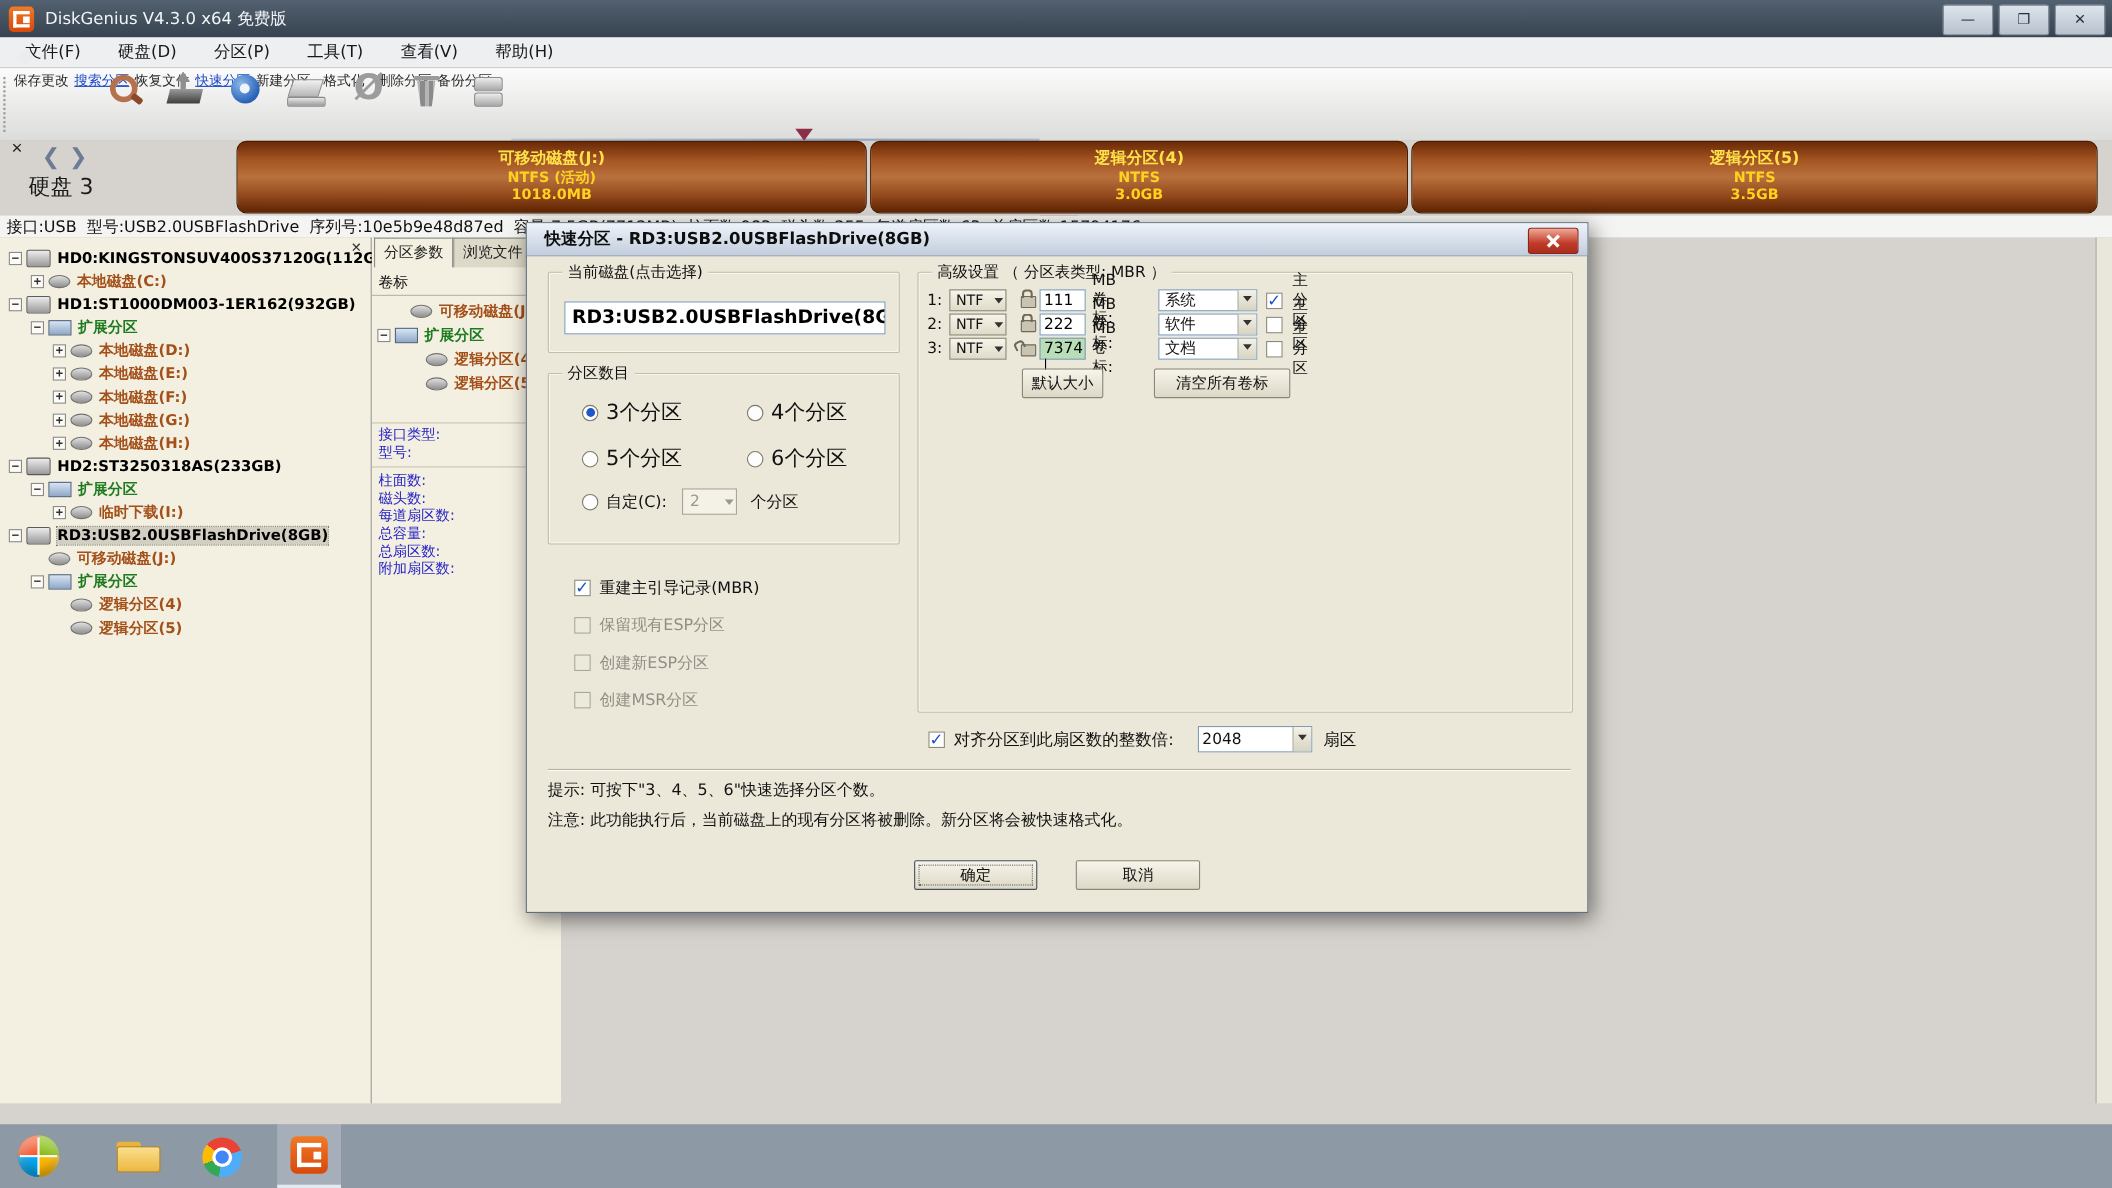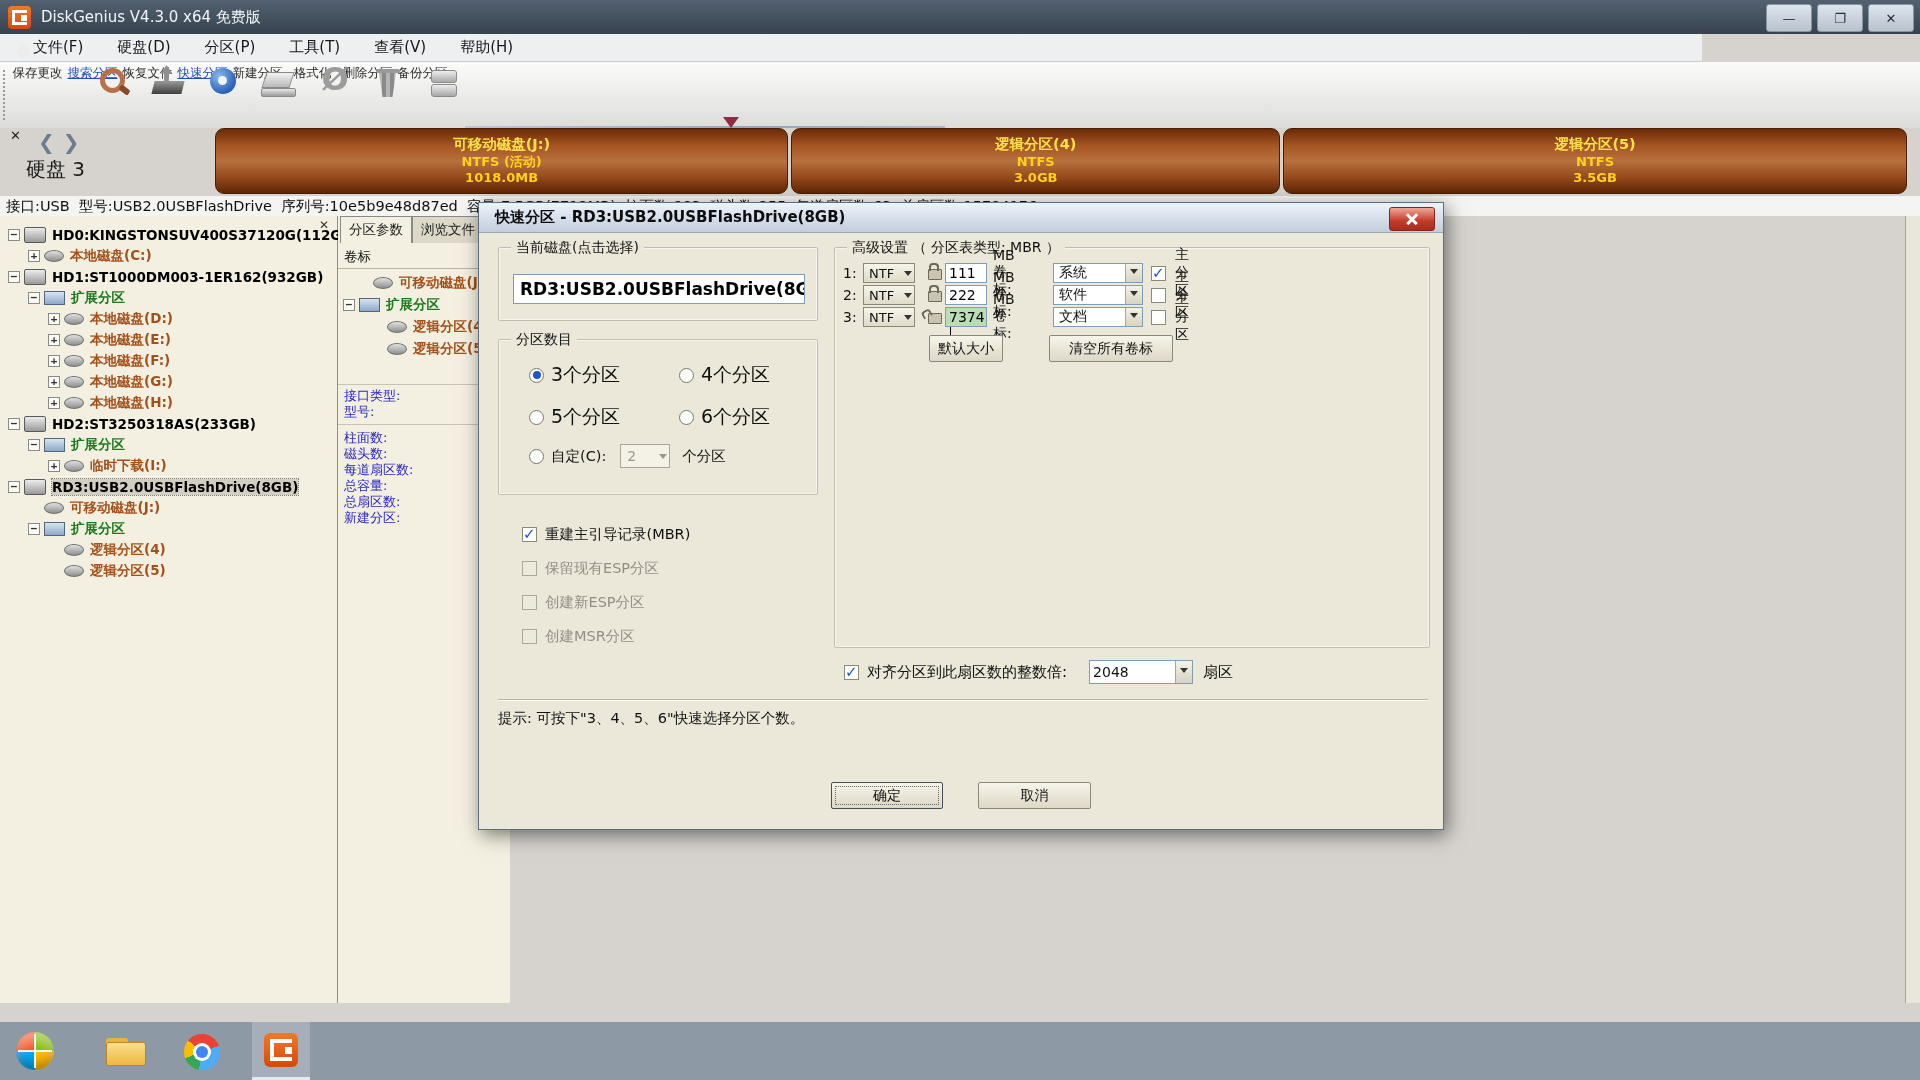--- a/index.html
+++ b/index.html
@@ -11,22 +11,22 @@
   .applogo{width:23px;height:23px;margin:0 10px 0 8px;border-radius:4px;
     background:linear-gradient(#f07a28,#d8480a);position:relative;flex:0 0 auto;}
   .applogo:before{content:"";position:absolute;inset:4px;border:3px solid #fff;border-right-width:0;}
   .applogo:after{content:"";position:absolute;right:4px;top:9px;width:6px;height:6px;background:#fff;}
   .apptitle{color:#f2f5f8;font-size:15px;}
   .winbtns{position:absolute;right:6px;top:4px;display:flex;gap:5px;}
   .winbtn{width:44px;height:26px;background:linear-gradient(#dde4ec,#b8c2cd);
     border:1px solid #8a95a2;border-radius:3px;color:#243040;font-size:13px;
     display:flex;align-items:center;justify-content:center;}
   
-  .menubar{position:absolute;left:0;top:34px;width:1702px;height:28px;background:#edeff1;
-    border-bottom:1px solid #c9cccf;display:flex;align-items:center;padding-left:16px;box-sizing:border-box;}
+  .menubar{position:absolute;left:0;top:34px;width:1920px;height:28px;background:#edeff1;
+    border-bottom:1px solid #c9cccf;display:flex;align-items:center;padding-left:6px;box-sizing:border-box;}
   .menuitem{font-size:15px;color:#15181c;padding:0 17px;}
   
   .toolbar{position:absolute;left:0;top:62px;width:1920px;height:66px;
     background:linear-gradient(#fbfbfb,#dcdcda);border-bottom:1px solid #a8a8a4;}
   .toolbar:before{content:"";position:absolute;left:3px;top:8px;bottom:8px;width:3px;
     border-left:2px dotted #9a9a96;}
   .tb-buttons{position:absolute;left:10px;top:2px;display:flex;}
   .tbbtn{width:55px;height:62px;text-align:center;}
   .tblabel{font-size:12.5px;color:#2a2a2a;display:block;margin-top:1px;}
   .tbbtn.link .tblabel{color:#1d48c8;text-decoration:underline;}
@@ -466,21 +466,21 @@
           <span class="fieldlbl" data-interactable="false">型号:</span>
         </div>
       <div class="sep2"></div>
       <div class="fields2">
 
       <span class="fieldlbl" data-interactable="false">柱面数:</span>
           <span class="fieldlbl" data-interactable="false">磁头数:</span>
           <span class="fieldlbl" data-interactable="false">每道扇区数:</span>
           <span class="fieldlbl" data-interactable="false">总容量:</span>
           <span class="fieldlbl" data-interactable="false">总扇区数:</span>
-          <span class="fieldlbl" data-interactable="false">新建分区:</span>
+          <span class="fieldlbl" data-interactable="false">附加扇区数:</span>
         </div>
     </div>
     <div class="rightscroll" data-interactable="true"></div>
   </div>
 
   <div class="dialog" data-interactable="false">
     <div class="dlg-title" data-interactable="false">
       <span data-interactable="false">快速分区 - RD3:USB2.0USBFlashDrive(8GB)</span>
       <div class="dlg-close" data-interactable="true"></div>
     </div>
@@ -617,20 +617,21 @@
           <span>2048</span>
           <span class="ddbtn" data-interactable="true" style="height:22px">
             <i class="dd" data-interactable="false"></i>
           </span>
         </span>
       <span data-interactable="false">扇区</span>
     </div>
 
     <div class="dlg-sep"></div>
     <div class="hint h1" data-interactable="false">提示: 可按下"3、4、5、6"快速选择分区个数。</div>
+    <div class="hint h2" data-interactable="false">注意: 此功能执行后，当前磁盘上的现有分区将被删除。新分区将会被快速格式化。</div>
 
     <div class="btn btn-ok" data-interactable="true">确定</div>
     <div class="btn btn-cancel" data-interactable="true">取消</div>
   </div>
 
 
   <div class="taskbar" data-interactable="false">
     <div class="startorb" data-interactable="true"></div>
     <div class="tb-folder" data-interactable="true"></div>
     <div class="tb-chrome" data-interactable="true"></div>

